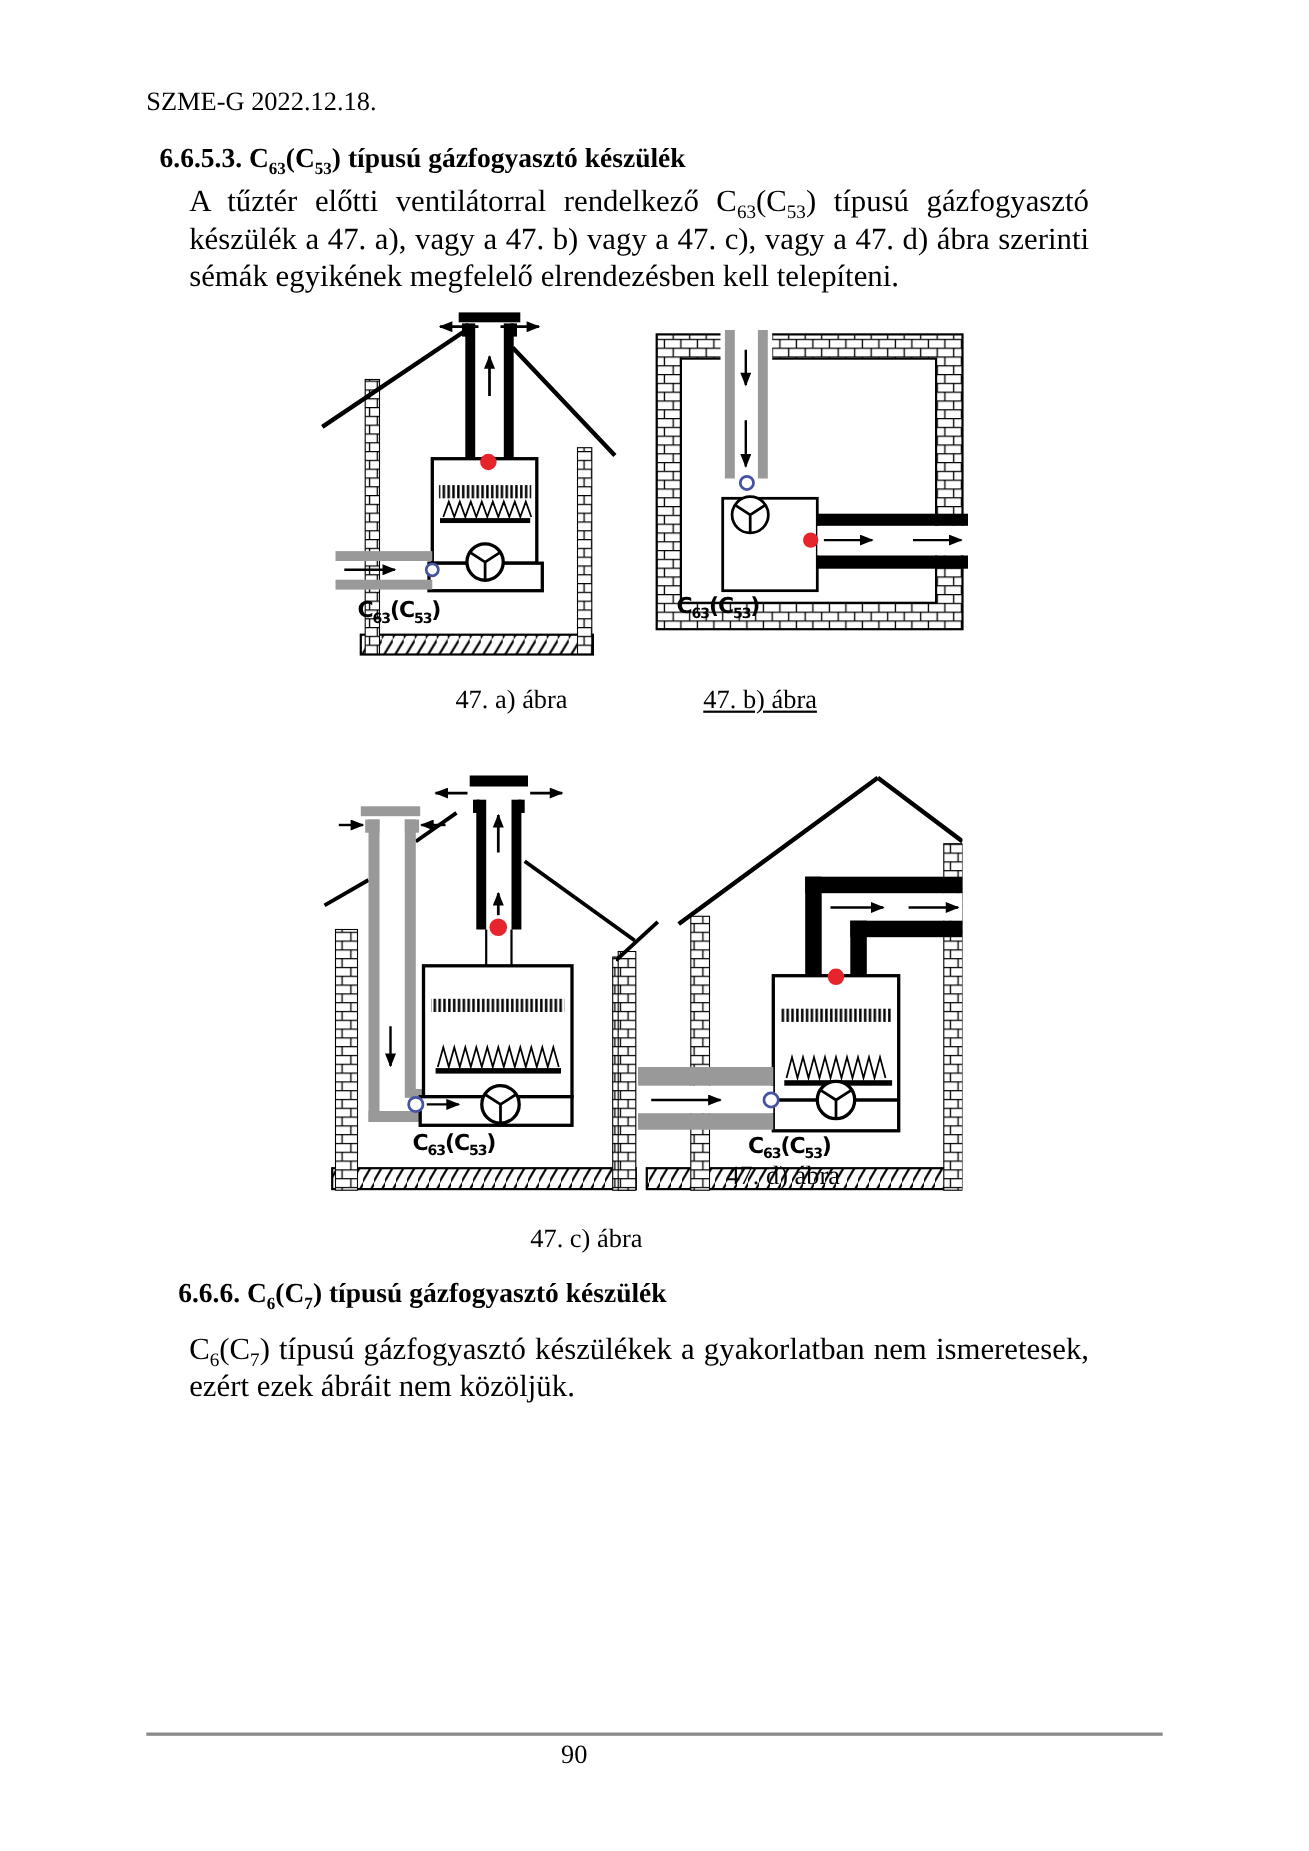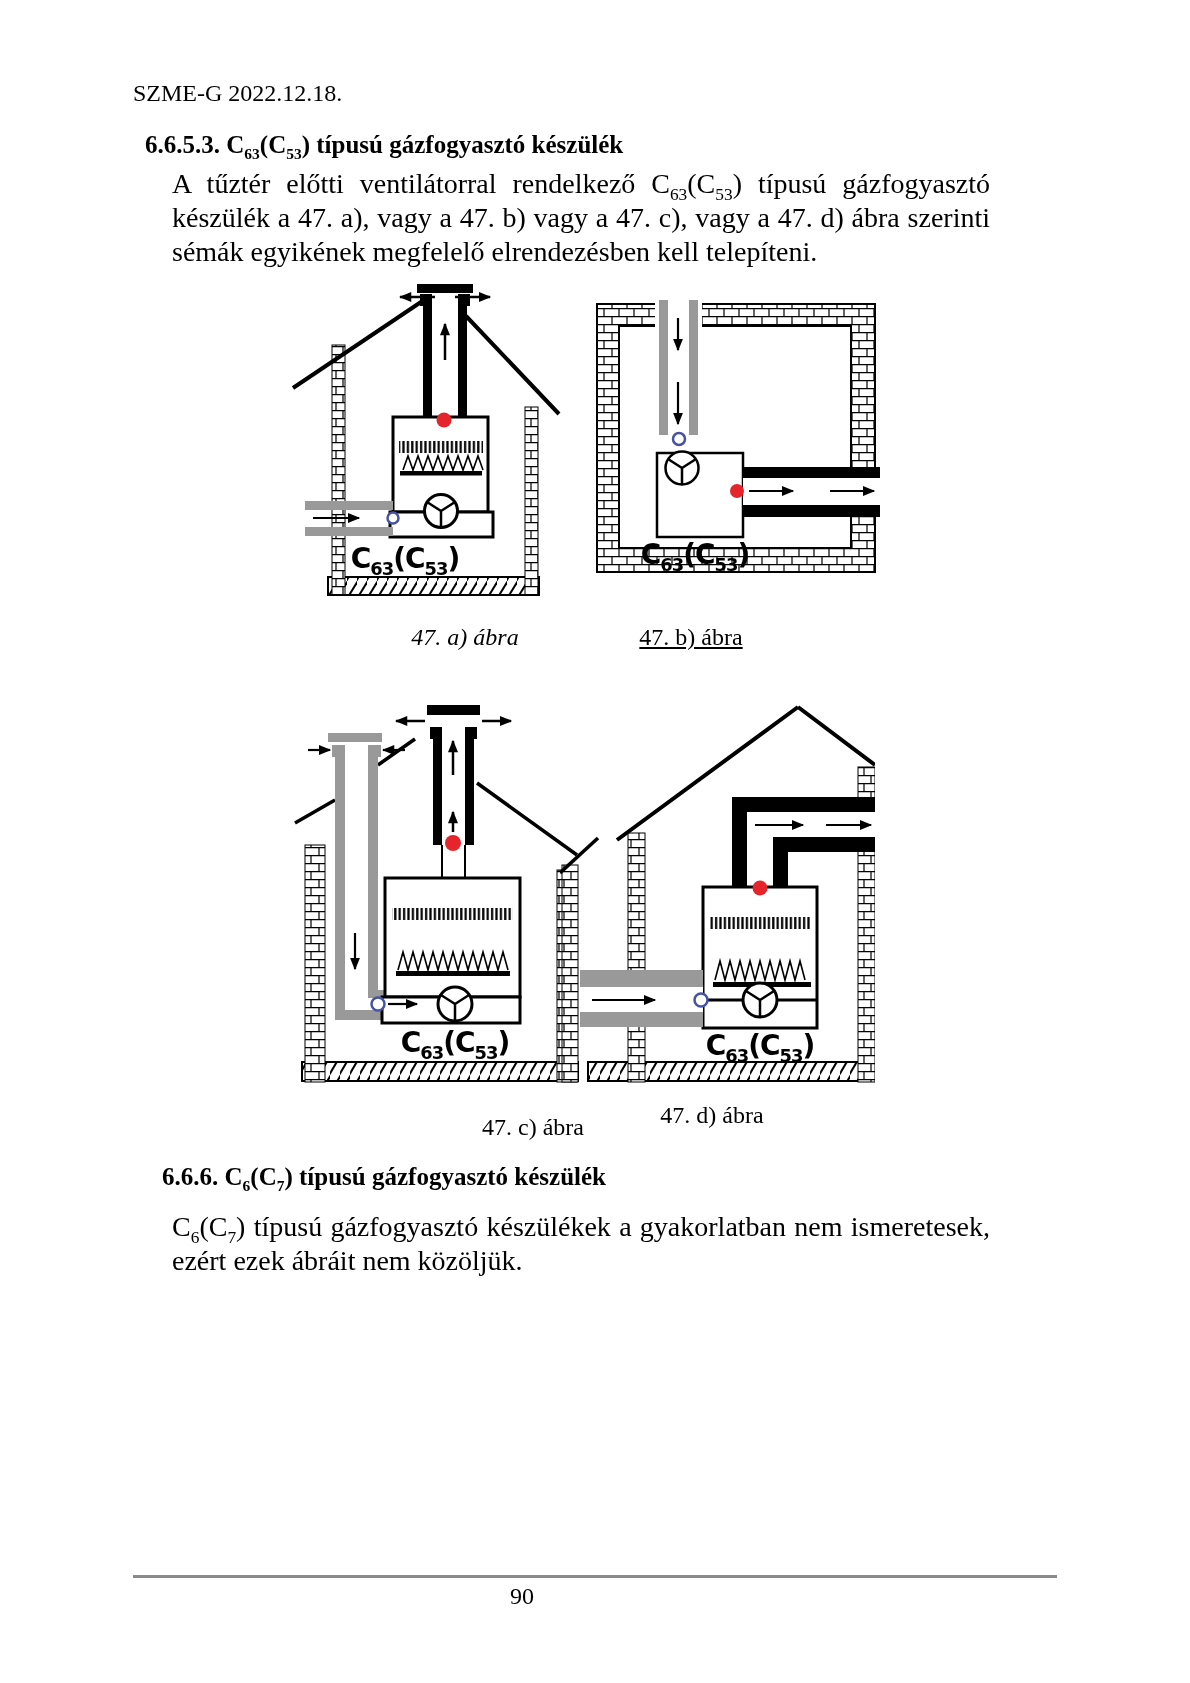--- a/index.html
+++ b/index.html
@@ -6,27 +6,27 @@
   body{position:relative;width:1190px;height:1683px;font-family:"Liberation Serif",serif;color:#000;overflow:hidden;}
   .abs{position:absolute;}
   .hdr{left:133px;top:70px;font-size:24px;margin-top:10px;}
   .h1{left:145px;top:131px;font-size:25px;font-weight:bold;}
   .h2{left:133px;top:1163px;font-size:25px;font-weight:bold;margin-left:29px;}
   .para{font-size:28px;line-height:34px;text-align:justify;width:818px;left:172px;}
   .p1{top:167px;}
   .p2{top:1210px;}
   sub{font-size:62%;line-height:0;}
   .caption{font-size:24px;width:200px;text-align:center;}
-  .cap-a{left:365px;top:624px;font-style:italic;}
+  .cap-a{left:365px;top:624px;}
   .cap-b{left:591px;top:624px;text-decoration:underline;}
   .cap-c{left:384px;top:1114px;text-align:right;}
-  .cap-d{left:612px;top:1102px;}
+  .cap-d{left:612px;top:1056px;}
   .fig{position:absolute;}
   .fig svg{position:absolute;left:0;top:0;}
-  .dev-label{position:absolute;width:160px;text-align:center;font-family:"DejaVu Sans",sans-serif;font-weight:bold;font-size:28px;letter-spacing:-1px;white-space:nowrap;}
+  .dev-label{position:absolute;width:160px;text-align:left;font-family:"DejaVu Sans",sans-serif;font-weight:bold;font-size:20px;letter-spacing:-1px;white-space:nowrap;}
   .dev-label sub{font-size:64%;}
   .figA{left:287px;top:258px;width:280px;height:345px;}
   .figB{left:593px;top:300px;width:290px;height:278px;}
   .figC{left:270px;top:655px;width:310px;height:432px;}
   .figD{left:560px;top:655px;width:315px;height:432px;}
   .labA{left:38px;top:284px;}
   .labB{left:22px;top:238px;}
   .labC{left:105px;top:371px;}
   .labD{left:120px;top:374px;}
   .footer-line{left:133px;top:1575px;width:924px;height:3px;background:#8a8a8a;}

